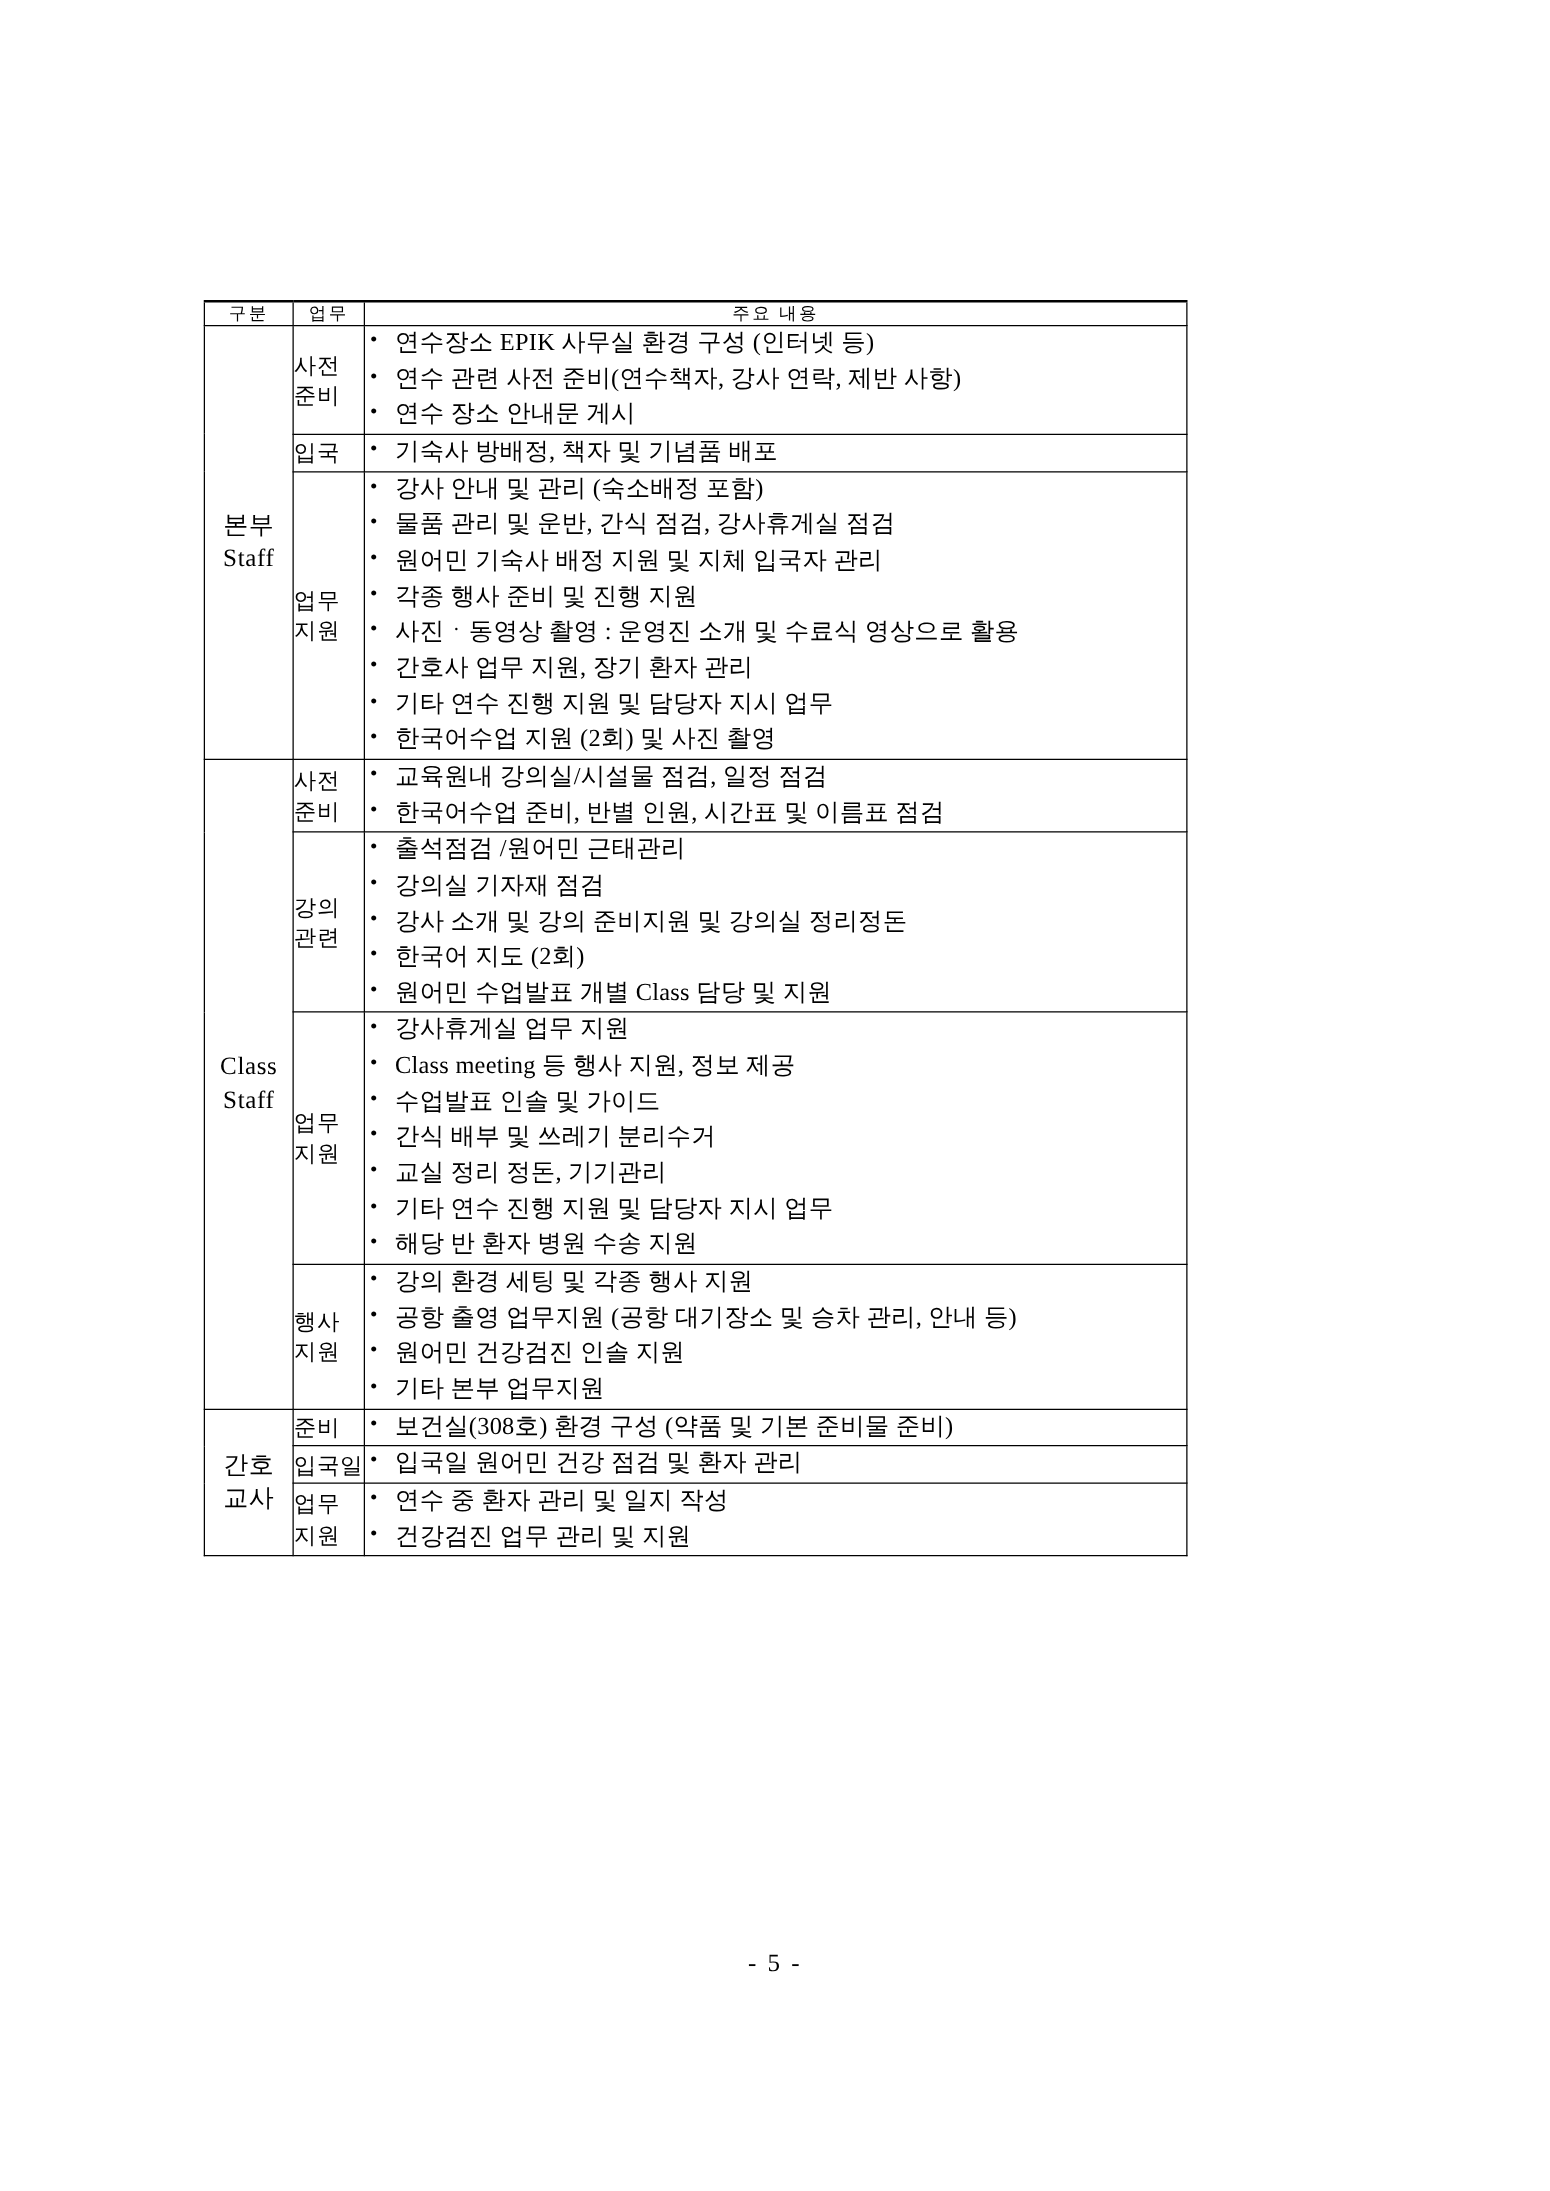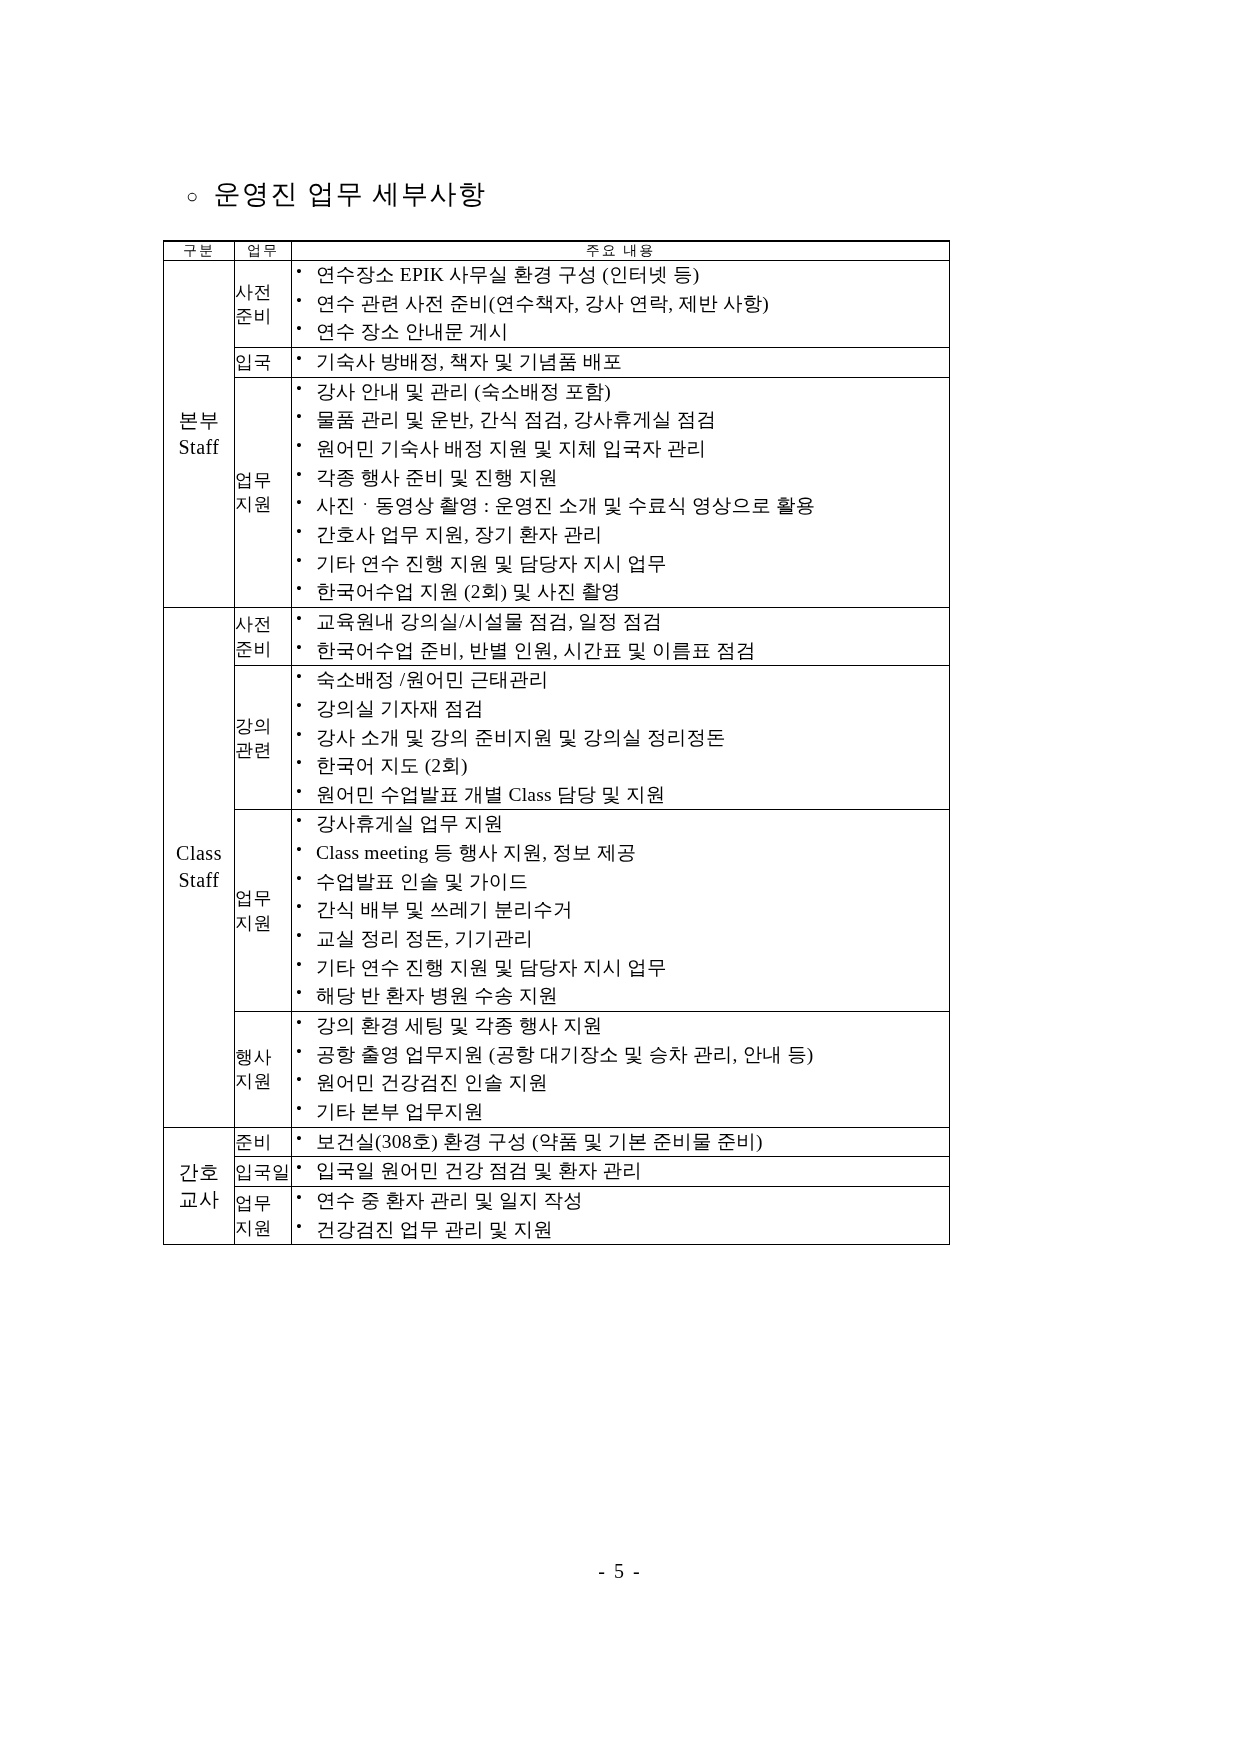--- a/index.html
+++ b/index.html
@@ -107,23 +107,20 @@
     text-align: center;
     font-size: 20px;
     letter-spacing: 2px;
   }
 </style>
 </head>
 <body>
 
 <div class="page">
 
-  <div class="heading">
-    <span class="bullet">○</span><span>운영진 업무 세부사항</span>
-  </div>
 
   <table class="main">
     <colgroup>
         <col class="c1">
         <col class="c2">
         <col class="c3">
       </colgroup>
     <tbody id="table-body">
         <tr>
           <th class="hdr" style="border-top: 2px solid rgb(0, 0, 0);">구분</th>
@@ -191,21 +188,21 @@
             </ul>
           </td>
         </tr>
         <tr>
           <td class="sub">
             <div>강의</div>
             <div>관련</div>
           </td>
           <td class="cell-list">
             <ul class="items">
-              <li>숙소배정 /원어민 근태관리</li>
+              <li>출석점검 /원어민 근태관리</li>
               <li>강의실 기자재 점검</li>
               <li>강사 소개 및 강의 준비지원 및 강의실 정리정돈</li>
               <li>한국어 지도 (2회)</li>
               <li>원어민 수업발표 개별 Class 담당 및 지원</li>
             </ul>
           </td>
         </tr>
         <tr>
           <td class="sub">
             <div>업무</div>

